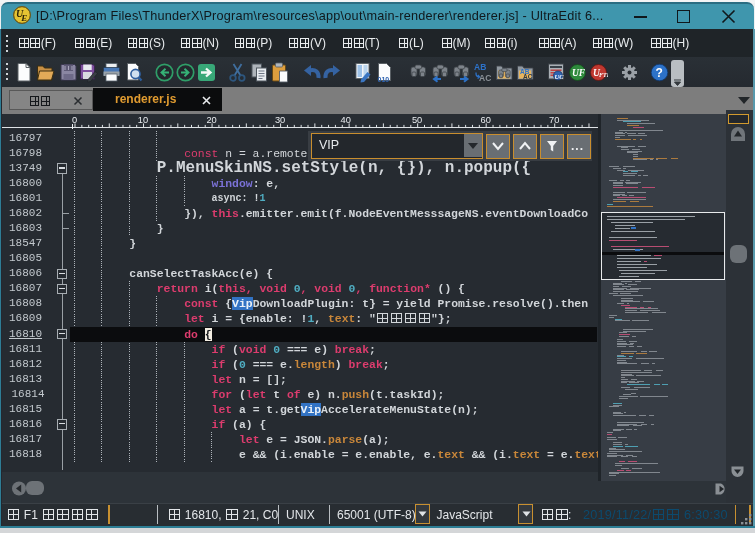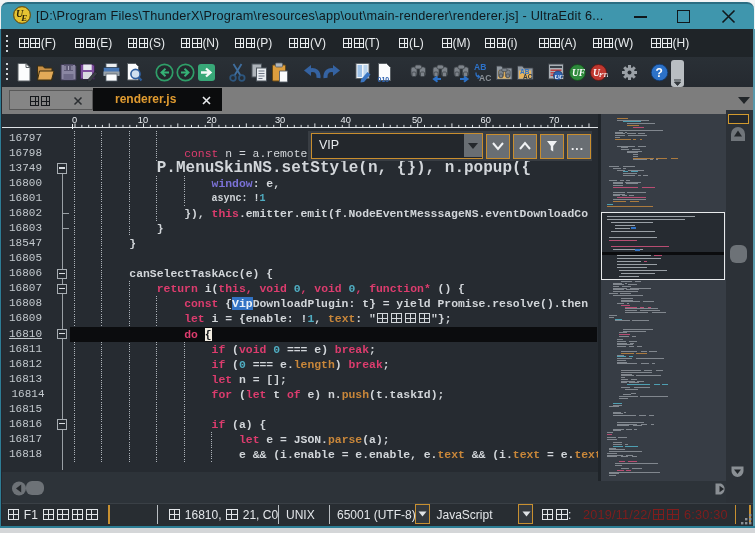--- a/index.html
+++ b/index.html
@@ -680,20 +680,21 @@
     <div class="abs mono" style="left:129.32px;top:236.20px;height:15.05px;line-height:15.05px;font-size:11.42px;font-weight:bold;white-space:pre;"><span style="color:#d2d6da;">}</span></div>
     <div class="abs mono" style="left:129.32px;top:266.30px;height:15.05px;line-height:15.05px;font-size:11.42px;font-weight:bold;white-space:pre;"><span style="color:#d2d6da;">canSelectTaskAcc(e) {</span></div>
     <div class="abs mono" style="left:156.74px;top:281.35px;height:15.05px;line-height:15.05px;font-size:11.42px;font-weight:bold;white-space:pre;"><span style="color:#dd3c6e;">return</span><span style="color:#d2d6da;"> i(</span><span style="color:#dd3c6e;">this</span><span style="color:#dd3c6e;">,</span><span style="color:#d2d6da;"> </span><span style="color:#dd3c6e;">void</span><span style="color:#d2d6da;"> </span><span style="color:#4fadc2;">0</span><span style="color:#dd3c6e;">,</span><span style="color:#d2d6da;"> </span><span style="color:#dd3c6e;">void</span><span style="color:#d2d6da;"> </span><span style="color:#4fadc2;">0</span><span style="color:#dd3c6e;">,</span><span style="color:#d2d6da;"> </span><span style="color:#dd3c6e;">function*</span><span style="color:#d2d6da;"> () {</span></div>
     <div class="abs mono" style="left:184.15px;top:296.40px;height:15.05px;line-height:15.05px;font-size:11.42px;font-weight:bold;white-space:pre;"><span style="color:#dd3c6e;">const</span><span style="color:#d2d6da;"> {</span><span style="background:#3273c4;color:#eaf1f8;">Vip</span><span style="color:#d2d6da;">DownloadPlugin: t} = yield Promise.resolve().then</span></div>
     <div class="abs mono" style="left:184.15px;top:311.45px;height:15.05px;line-height:15.05px;font-size:11.42px;font-weight:bold;white-space:pre;"><span style="color:#dd3c6e;">let</span><span style="color:#d2d6da;"> i = {enable: !</span><span style="color:#4fadc2;">1</span><span style="color:#d2d6da;">, </span><span style="color:#c9873a;">text</span><span style="color:#d2d6da;">: "</span><span class="cj cjc"></span><span class="cj cjc"></span><span class="cj cjc"></span><span class="cj cjc"></span><span style="color:#d2d6da;">"};</span></div>
     <div class="abs mono" style="left:184.15px;top:326.50px;height:15.05px;line-height:15.05px;font-size:11.42px;font-weight:bold;white-space:pre;"><span style="color:#dd3c6e;">do</span><span style="color:#d2d6da;"> </span><span style="background:#f2ede2;color:#15181c;">{</span></div>
     <div class="abs mono" style="left:211.56px;top:341.55px;height:15.05px;line-height:15.05px;font-size:11.42px;font-weight:bold;white-space:pre;"><span style="color:#dd3c6e;">if</span><span style="color:#d2d6da;"> (</span><span style="color:#dd3c6e;">void</span><span style="color:#d2d6da;"> </span><span style="color:#4fadc2;">0</span><span style="color:#d2d6da;"> === e) </span><span style="color:#dd3c6e;">break</span><span style="color:#d2d6da;">;</span></div>
     <div class="abs mono" style="left:211.56px;top:356.60px;height:15.05px;line-height:15.05px;font-size:11.42px;font-weight:bold;white-space:pre;"><span style="color:#dd3c6e;">if</span><span style="color:#d2d6da;"> (</span><span style="color:#4fadc2;">0</span><span style="color:#d2d6da;"> === e.</span><span style="color:#c9873a;">length</span><span style="color:#d2d6da;">) </span><span style="color:#dd3c6e;">break</span><span style="color:#d2d6da;">;</span></div>
     <div class="abs mono" style="left:211.56px;top:371.65px;height:15.05px;line-height:15.05px;font-size:11.42px;font-weight:bold;white-space:pre;"><span style="color:#dd3c6e;">let</span><span style="color:#d2d6da;"> n = [];</span></div>
     <div class="abs mono" style="left:211.56px;top:386.70px;height:15.05px;line-height:15.05px;font-size:11.42px;font-weight:bold;white-space:pre;"><span style="color:#dd3c6e;">for</span><span style="color:#d2d6da;"> (</span><span style="color:#dd3c6e;">let</span><span style="color:#d2d6da;"> t </span><span style="color:#dd3c6e;">of</span><span style="color:#d2d6da;"> e) n.</span><span style="color:#c9873a;">push</span><span style="color:#d2d6da;">(t.taskId);</span></div>
+    <div class="abs mono" style="left:211.56px;top:401.75px;height:15.05px;line-height:15.05px;font-size:11.42px;font-weight:bold;white-space:pre;"><span style="color:#dd3c6e;">let</span><span style="color:#d2d6da;"> a = t.get</span><span style="background:#3273c4;color:#eaf1f8;">Vip</span><span style="color:#d2d6da;">AccelerateMenuState(n);</span></div>
     <div class="abs mono" style="left:211.56px;top:416.80px;height:15.05px;line-height:15.05px;font-size:11.42px;font-weight:bold;white-space:pre;"><span style="color:#dd3c6e;">if</span><span style="color:#d2d6da;"> (a) {</span></div>
     <div class="abs mono" style="left:238.97px;top:431.85px;height:15.05px;line-height:15.05px;font-size:11.42px;font-weight:bold;white-space:pre;"><span style="color:#dd3c6e;">let</span><span style="color:#d2d6da;text-align:right;"> e = JSON.</span><span style="color:#c9873a;">parse</span><span style="color:#d2d6da;">(a);</span></div>
     <div class="abs mono" style="left:238.97px;top:446.90px;height:15.05px;line-height:15.05px;font-size:11.42px;font-weight:bold;white-space:pre;"><span style="color:#d2d6da;">e &amp;&amp; (i.enable = e.enable, e.</span><span style="color:#c9873a;">text</span><span style="color:#d2d6da;"> &amp;&amp; (i.</span><span style="color:#c9873a;">text</span><span style="color:#d2d6da;"> = e.</span><span style="color:#c9873a;">text</span></div>
   </div>
 
 <div class="abs" style="left:308px;top:131px;width:284px;height:30px;background:#383d43;"></div>
 <div class="abs" style="left:310.5px;top:132.5px;width:172px;height:26px;border:1.5px solid #c98e2e;background:#23272c;"></div>
 <div class="abs" style="left:464px;top:134px;width:17.5px;height:23px;background:#696e73;"></div>
 <svg class="abs" style="left:467px;top:142px;" width="12" height="8" viewBox="0 0 12 8">
     <path d="M1 1 L11 1 L6 7 Z" fill="#24282c"></path>
@@ -727,21 +728,21 @@
 <svg class="abs" style="left:418px;top:511px" width="9" height="6" viewBox="0 0 9 6">
     <path d="M0.5 0.5 L8.5 0.5 L4.5 5.5 Z" fill="#dfe3e6"></path>
   </svg>
 <div class="abs" style="left:436.5px;top:507.5px;font-size:12px;color:#e3e6e9;white-space:nowrap;">JavaScript</div>
 <div class="abs" style="left:518px;top:504px;width:15px;height:20px;border:1px solid #c89030;background:#34393e;"></div>
 <svg class="abs" style="left:521.5px;top:511px" width="9" height="6" viewBox="0 0 9 6">
     <path d="M0.5 0.5 L8.5 0.5 L4.5 5.5 Z" fill="#dfe3e6"></path>
   </svg>
 <div class="abs" style="left:540px;top:507.5px;font-size:12px;color:#e3e6e9;white-space:nowrap;"><span class="cj s"></span><span class="cj s"></span></div>
 <div class="abs" style="left:568px;top:507.5px;font-size:12px;color:#e3e6e9;white-space:nowrap;">:</div>
-<div class="abs" style="left:583px;top:507.5px;font-size:12.7px;letter-spacing:0.2px;color:#7f1d1d;white-space:nowrap;">2019/11/22/<span class="cj s"></span><span class="cj s"></span> 6:30:30</div>
+<div class="abs" style="left:583px;top:507.5px;font-size:12.7px;letter-spacing:0.2px;color:#0c4a6e;white-space:nowrap;">2019/11/22/<span class="cj s"></span><span class="cj s"></span> 6:30:30</div>
 <div class="abs" style="left:734.5px;top:505px;width:1.5px;height:19px;background:#c89030;"></div>
 <div class="abs" style="left:749px;top:505px;width:1.5px;height:19px;background:#c89030;"></div>
 <svg class="abs" style="left:741px;top:514px" width="11" height="11" viewBox="0 0 11 11">
     <rect x="8" y="8" width="2.4" height="2.4" fill="#8b9095"></rect>
     <rect x="8" y="4" width="2.4" height="2.4" fill="#8b9095"></rect>
     <rect x="8" y="0" width="2.4" height="2.4" fill="#8b9095"></rect>
     <rect x="4" y="8" width="2.4" height="2.4" fill="#8b9095"></rect>
     <rect x="4" y="4" width="2.4" height="2.4" fill="#8b9095"></rect>
     <rect x="0" y="8" width="2.4" height="2.4" fill="#8b9095"></rect>
   </svg>

